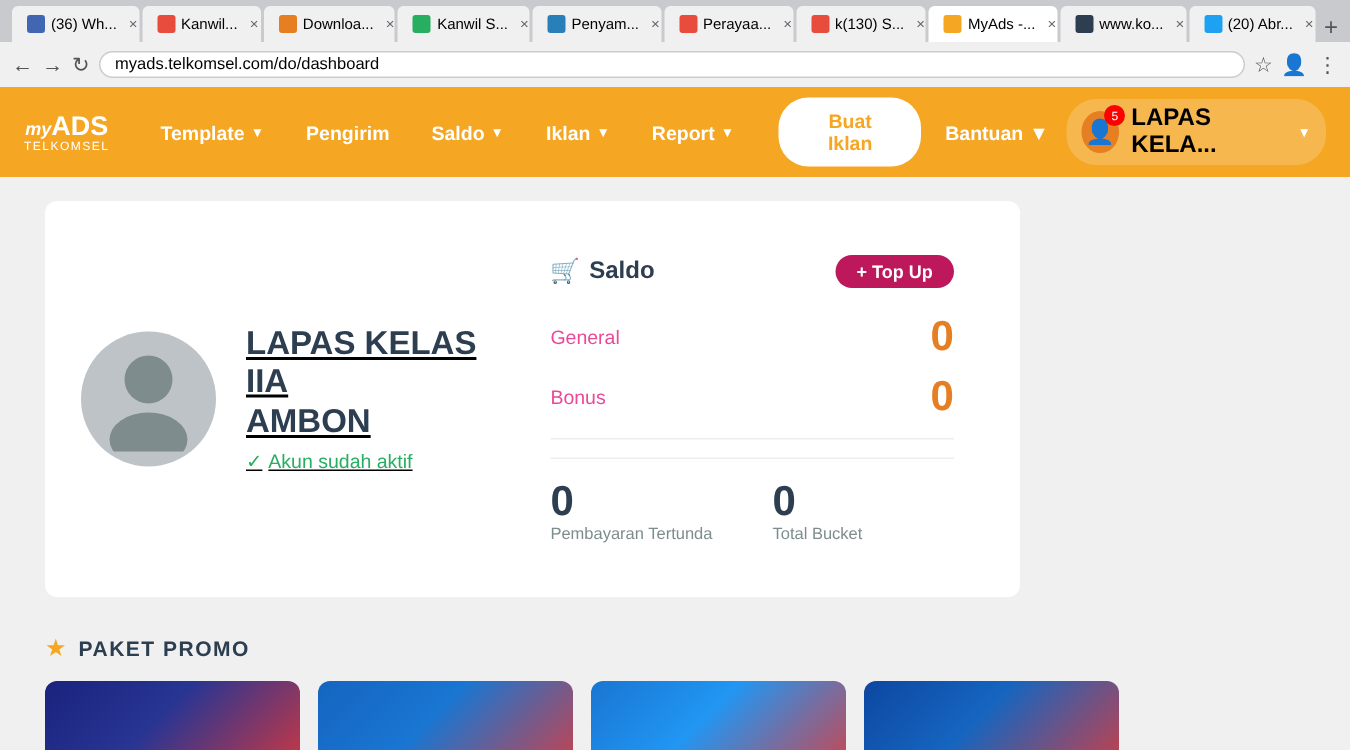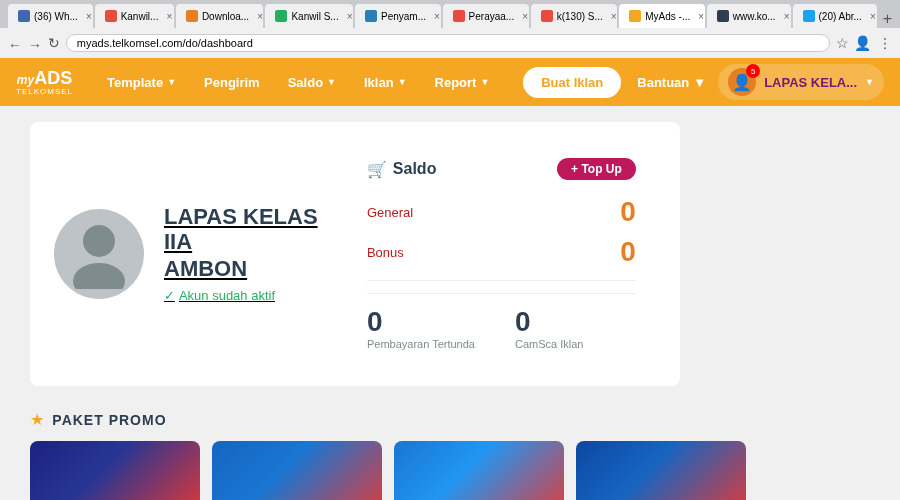--- a/index.html
+++ b/index.html
@@ -49,21 +49,21 @@
 
     
     .app { background: #fff; }
 
     
     .top-nav {
       background: #f5a623;
       display: flex;
       align-items: center;
       padding: 0 16px;
-      height: 48px;
+      height: 60px;
       gap: 0;
     }
     .logo-area {
       display: flex;
       flex-direction: column;
       align-items: center;
       justify-content: center;
       margin-right: 20px;
     }
     .logo-text {
@@ -146,21 +146,21 @@
       background: red;
       color: #fff;
       font-size: 8px;
       border-radius: 50%;
       width: 14px;
       height: 14px;
       display: flex;
       align-items: center;
       justify-content: center;
     }
-    .user-name { color: #701a75; font-size: 13px; font-weight: 700; }
+    .user-name { color: #000000; font-size: 16px; font-weight: 700; }
 
     
     .main-content {
       padding: 16px 30px;
       background: #f0f0f0;
       min-height: 340px;
     }
 
     
     .profile-card {
@@ -246,21 +246,21 @@
       font-size: 12px;
       font-weight: 700;
       cursor: pointer;
     }
     .saldo-row {
       display: flex;
       justify-content: space-between;
       align-items: center;
       padding: 4px 0;
     }
-    .saldo-label { font-size: 13px; color: #b91c1c; font-weight: 500; }
+    .saldo-label { font-size: 13px; color: #ec4899; font-weight: 500; }
     .saldo-value { font-size: 28px; font-weight: 700; color: #e67e22; }
     .saldo-divider { border: none; border-top: 1px solid #eee; margin: 8px 0; }
     .saldo-expired-label { font-size: 12px; color: #2c3e50; font-weight: 500; }
     .saldo-expired-value { font-size: 12px; color: #2c3e50; }
 
     
     .stats-row {
       display: flex;
       border-top: 1px solid #eee;
       margin-top: 12px;
@@ -474,21 +474,21 @@
             </div>
             <hr class="saldo-divider">
 
             <div class="stats-row">
               <div class="stat-item">
                 <span class="stat-value">0</span>
                 <span class="stat-label">Pembayaran Tertunda</span>
               </div>
               <div class="stat-item">
                 <span class="stat-value">0</span>
-                <span class="stat-label">CamSca Iklan</span>
+                <span class="stat-label">Total Bucket</span>
               </div>
             </div>
           </div>
         </div>
       </div>
 
       <div class="promo-section">
         <div class="promo-header">
           <span class="star-icon">★</span>
           <span class="promo-title">PAKET PROMO</span>

